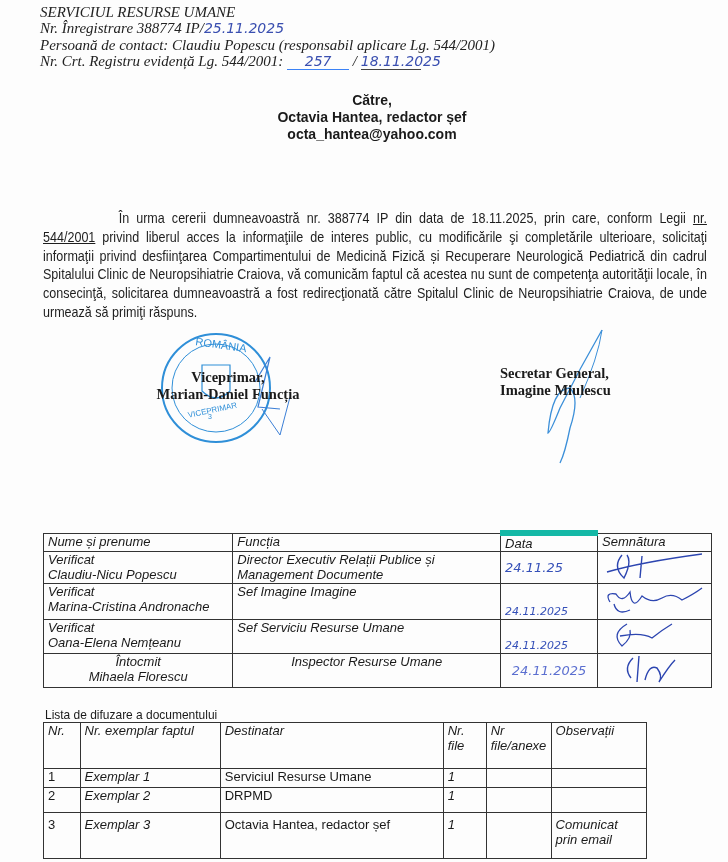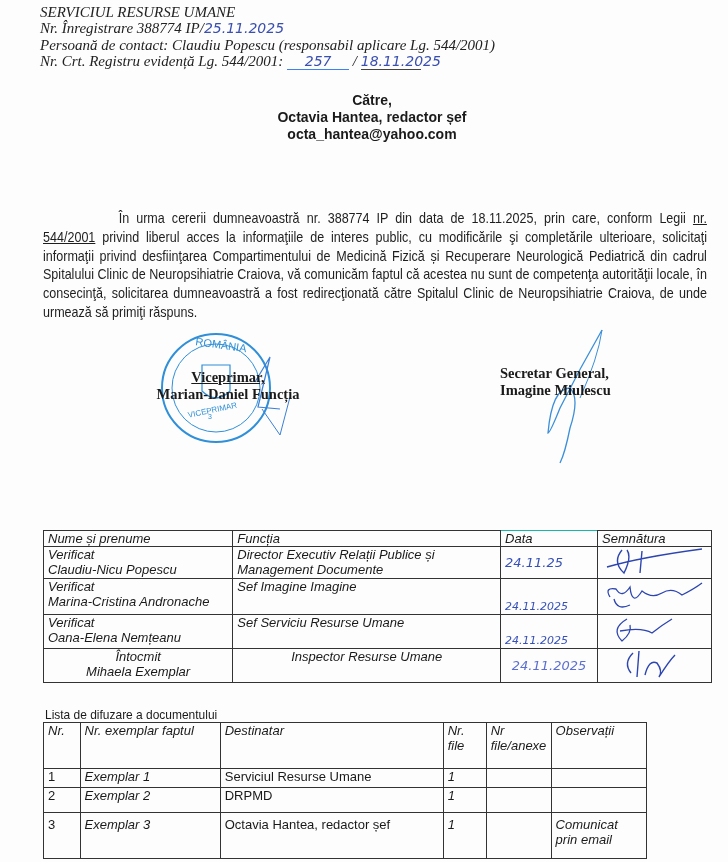--- a/index.html
+++ b/index.html
@@ -45,42 +45,42 @@
 <svg class="stamp" style="left:150px; top:327px;" width="140" height="120" viewBox="0 0 140 120">
   <circle cx="66" cy="61" r="54" fill="none" stroke="#2f8fd8" stroke-width="2"></circle>
   <circle cx="66" cy="61" r="44" fill="none" stroke="#2f8fd8" stroke-width="1"></circle>
   <path d="M52 38 L80 38 L80 64 Q66 78 52 64 Z" fill="none" stroke="#2f8fd8" stroke-width="1.2"></path>
   <text x="45" y="21" fill="#2f8fd8" font-size="11" font-family="Liberation Sans, sans-serif" transform="rotate(8 66 20)">ROMÂNIA</text>
   <text x="58" y="92" fill="#2f8fd8" font-size="7" font-family="Liberation Sans, sans-serif">3</text>
   <text x="38" y="85" fill="#2f8fd8" font-size="8" font-family="Liberation Sans, sans-serif" transform="rotate(-12 66 85)">VICEPRIMAR</text>
   <path d="M105 55 L120 30 L108 80 L130 82" fill="none" stroke="#3c7fd6" stroke-width="1.2"></path>
   <path d="M112 82 L130 108 L140 70" fill="none" stroke="#3c7fd6" stroke-width="1"></path>
 </svg>
-<div class="sig-block" style="left:138px; top:369px; width:180px;text-decoration:underline;">Viceprimar,</div>
+<div class="sig-block" style="left:138px; top:369px; width:180px;">Viceprimar,</div>
 <div class="sig-block" style="left:138px; top:386px; width:180px;">Marian-Daniel Funcția</div>
 
 <svg class="abs" style="left:540px; top:328px;" width="80" height="140" viewBox="0 0 80 140">
   <path d="M62 2 Q40 40 20 80 Q10 105 8 105 Q12 60 30 60 Q40 70 30 100 Q25 125 20 135" fill="none" stroke="#3b8fd9" stroke-width="1.3"></path>
   <path d="M62 2 Q58 30 40 70" fill="none" stroke="#3b8fd9" stroke-width="1"></path>
 </svg>
 <div class="sig-block" style="left:500px; top:365px; text-align:left;">Secretar General,</div>
 <div class="sig-block" style="left:500px; top:382px; text-align:left;">Imagine Miulescu</div>
 
 <table style="left:43px; top:530px; width:669px;">
   <colgroup>
       <col style="width:190px">
       <col style="width:269px">
       <col style="width:97px">
       <col style="width:113px">
     </colgroup>
   <tbody>
       <tr style="height:15px;">
     <td class="it">Nume și prenume</td>
     <td class="it">Funcția</td>
-    <td class="it" style="border-top:1px solid #14b8a6;">Data</td>
+    <td class="it" style="border-top:6px solid #14b8a6;">Data</td>
     <td class="it">Semnătura</td>
   </tr>
   <tr style="height:31px;">
     <td class="it">
           <div>Verificat</div>
           <div>Claudiu-Nicu Popescu</div>
         </td>
     <td class="it">Director Executiv Relații Publice și Management Documente</td>
     <td style="vertical-align:middle;"><span class="hdate" style="position:static;">24.11.25</span></td>
     <td><svg width="100" height="28">
@@ -105,21 +105,21 @@
         </td>
     <td class="it">Sef Serviciu Resurse Umane</td>
     <td style="vertical-align:bottom;"><span class="hdate" style="position:static; font-size:11px;">24.11.2025</span></td>
     <td><svg width="80" height="30">
             <path d="M25 4 Q8 14 20 26 Q30 18 28 10 M18 16 Q40 12 50 18 Q60 10 70 4" fill="none" stroke="#2c45b0" stroke-width="1.3"></path>
           </svg></td>
   </tr>
   <tr style="height:32px;text-align:center;">
     <td class="it">
           <div>Întocmit</div>
-          <div>Mihaela Exemplar</div>
+          <div>Mihaela Florescu</div>
         </td>
     <td class="it">Inspector Resurse Umane</td>
     <td style="vertical-align:middle;"><span class="hdate" style="position:static; font-size:13px; color:#5b6fd0;">24.11.2025</span></td>
     <td><svg width="70" height="30">
             <path d="M14 4 Q4 14 12 24 M20 2 L18 28 M26 26 Q30 10 38 14 Q44 22 40 28 Q50 12 56 6" fill="none" stroke="#2c45b0" stroke-width="1.4"></path>
           </svg></td>
   </tr>
 </tbody>
   </table>
 

